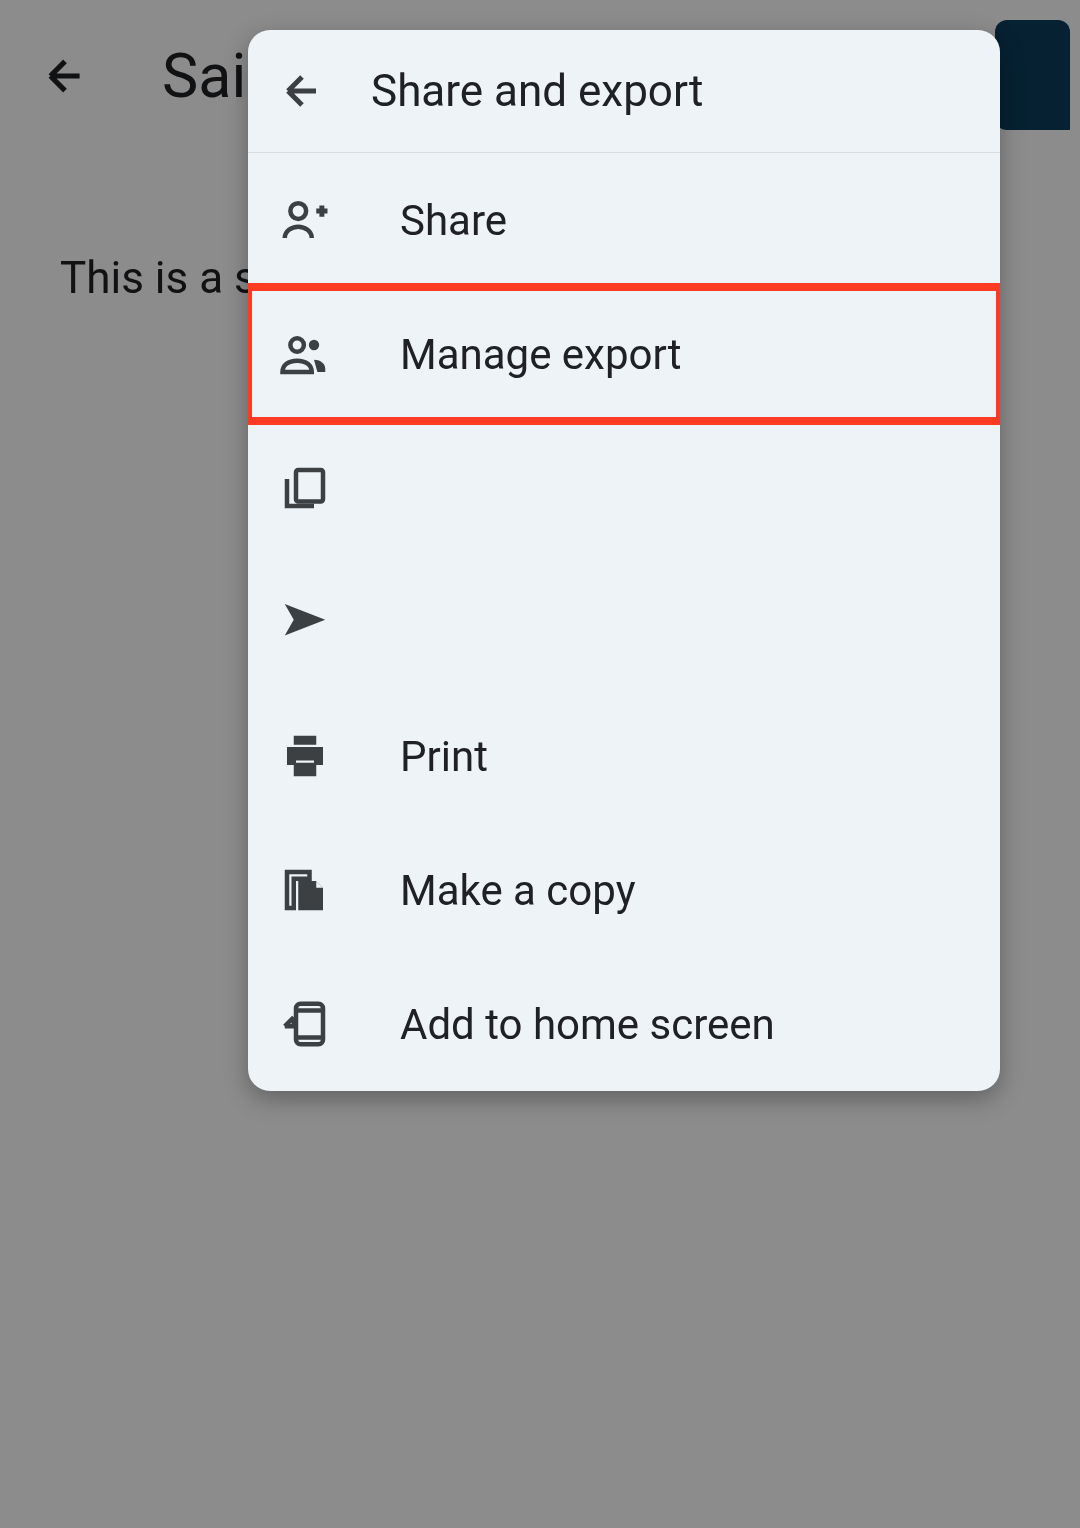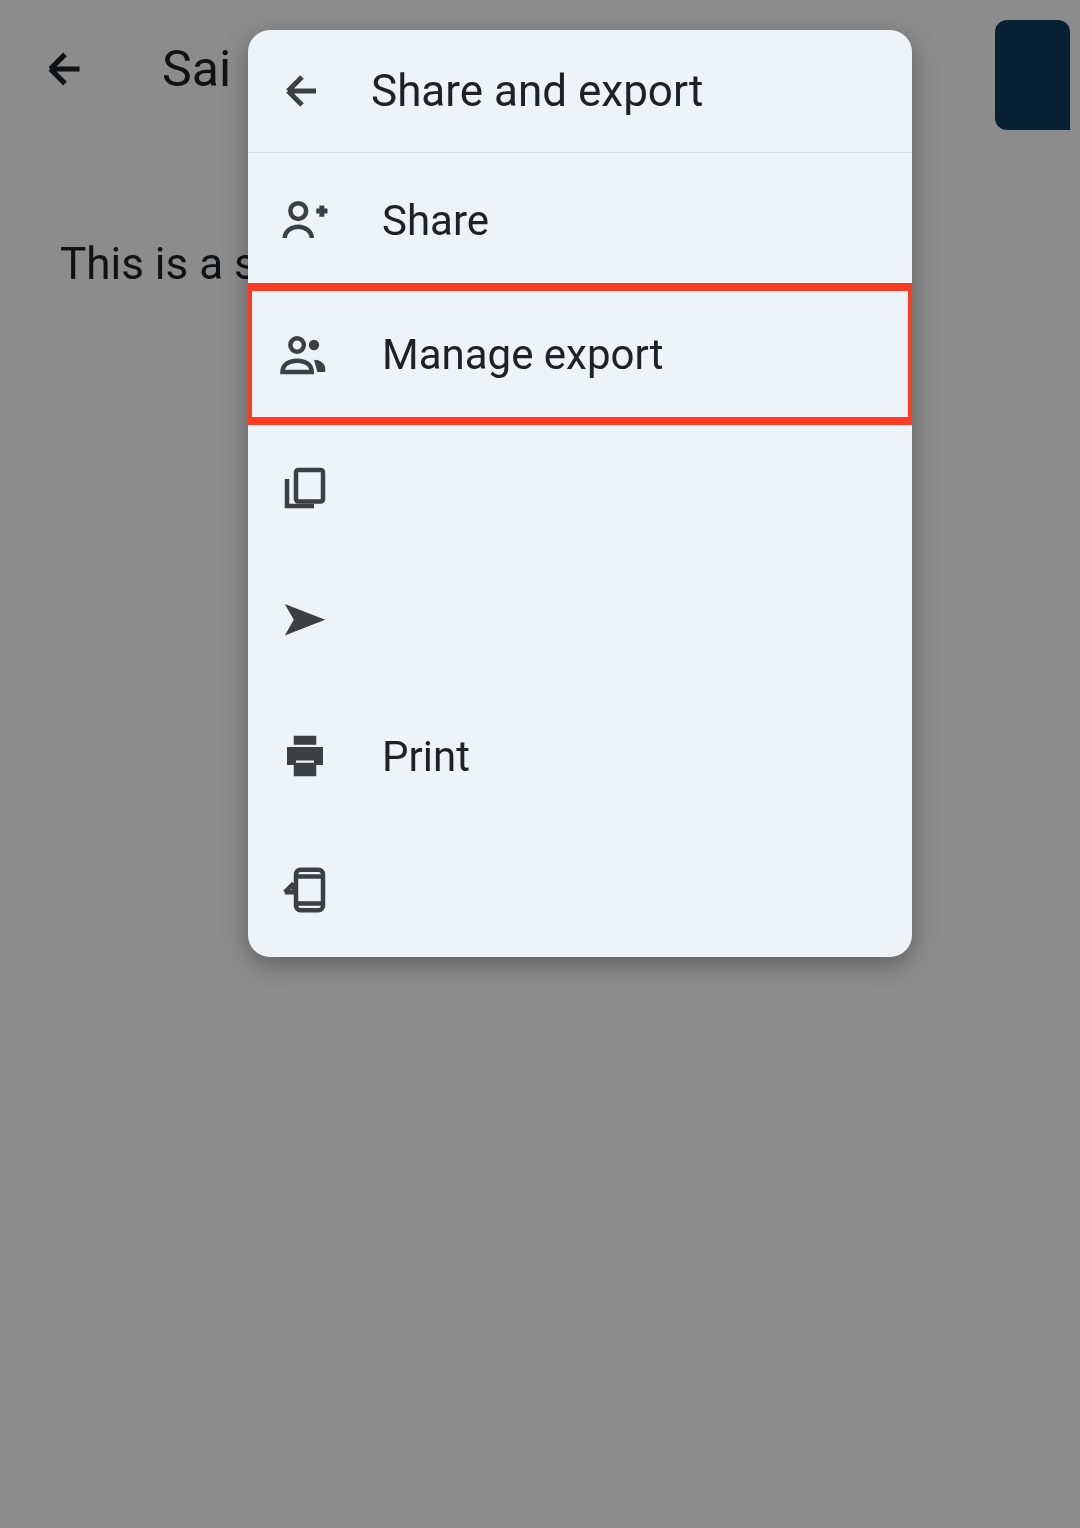--- a/index.html
+++ b/index.html
@@ -32,21 +32,21 @@
       padding: 40px 40px;
     }
     
     .bg-back-icon {
       width: 50px;
       height: 50px;
       color: #202124;
     }
     
     .bg-title {
-      font-size: 50px;
+      font-size: 61px;
       font-weight: 400;
       color: #202124;
       margin-left: 72px;
     }
     
     .bg-content {
       padding: 100px 60px;
     }
     
     .bg-text {
@@ -70,21 +70,21 @@
       left: 0;
       width: 100%;
       height: 100%;
       background: rgba(0, 0, 0, 0.45);
     }
     
     .menu-panel {
       position: absolute;
       top: 30px;
       left: 248px;
-      width: 664px;
+      width: 752px;
       background: #eef3f8;
       border-radius: 22px;
       box-shadow: 0 8px 24px rgba(0, 0, 0, 0.3);
       overflow: hidden;
     }
     
     .menu-header {
       display: flex;
       align-items: center;
       padding: 35px 30px;
@@ -119,21 +119,21 @@
       display: flex;
       align-items: center;
       justify-content: center;
       color: #3c4043;
     }
     
     .menu-item-label {
       font-size: 42px;
       font-weight: 400;
       color: #202124;
-      margin-left: 50px;
+      margin-left: 68px;
     }
     
     .highlighted {
       border: 8px solid #ff3b24;
       margin: -4px;
       padding: 36px 26px;
       position: relative;
       z-index: 2;
     }
     
@@ -218,23 +218,34 @@
       <svg viewBox="0 0 24 24" fill="#3c4043">
         <rect x="7" y="3" width="10" height="4"></rect>
         <path d="M4 8h16v8h-3v5H7v-5H4V8z"></path>
         <rect x="8" y="14" width="8" height="6" fill="#eef3f8"></rect>
         <rect x="8" y="15" width="8" height="5" fill="#3c4043"></rect>
       </svg>
     </div>
     <div class="menu-item-label">Print</div>
   </div>
 
+  <div class="menu-item">
+    <div class="menu-item-icon">
+      <svg viewBox="0 0 24 24" fill="#3c4043">
+        <path d="M4 4h10v3H7v13H4V4z" fill="none" stroke="#3c4043" stroke-width="2"></path>
+        <path d="M9 8h8l3 3v10H9V8z"></path>
+        <path d="M17 8v3h3" fill="#eef3f8"></path>
+      </svg>
+    </div>
+    <div class="menu-item-label">Make a copy</div>
+  </div>
 
   <div class="menu-item">
     <div class="menu-item-icon">
       <svg viewBox="0 0 24 24" fill="none" stroke="#3c4043" stroke-width="2">
         <rect x="8" y="3" width="12" height="18" rx="2"></rect>
         <path d="M8 6h12M8 18h12"></path>
         <path d="M3 13l4-4M7 9v4H3" fill="none" stroke="#3c4043" stroke-width="2"></path>
       </svg>
     </div>
+    <div class="menu-item-label">Add to home screen</div>
   </div>
 </div>
 
 </body></html>

